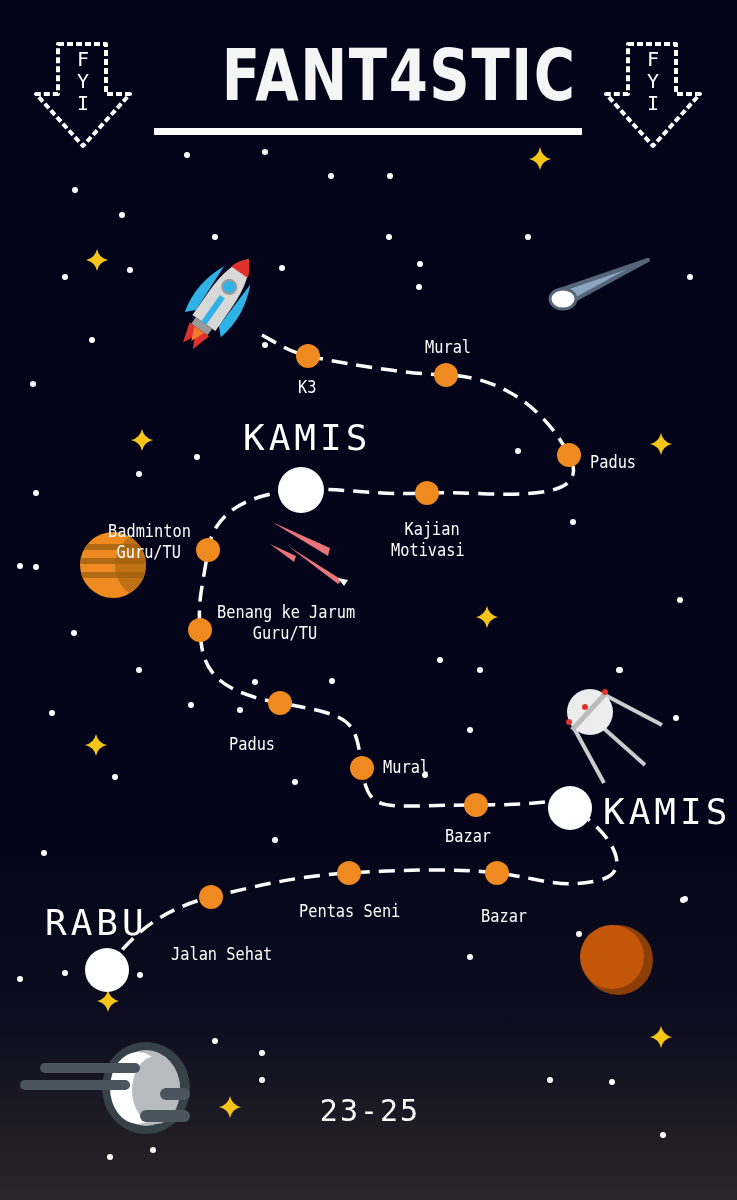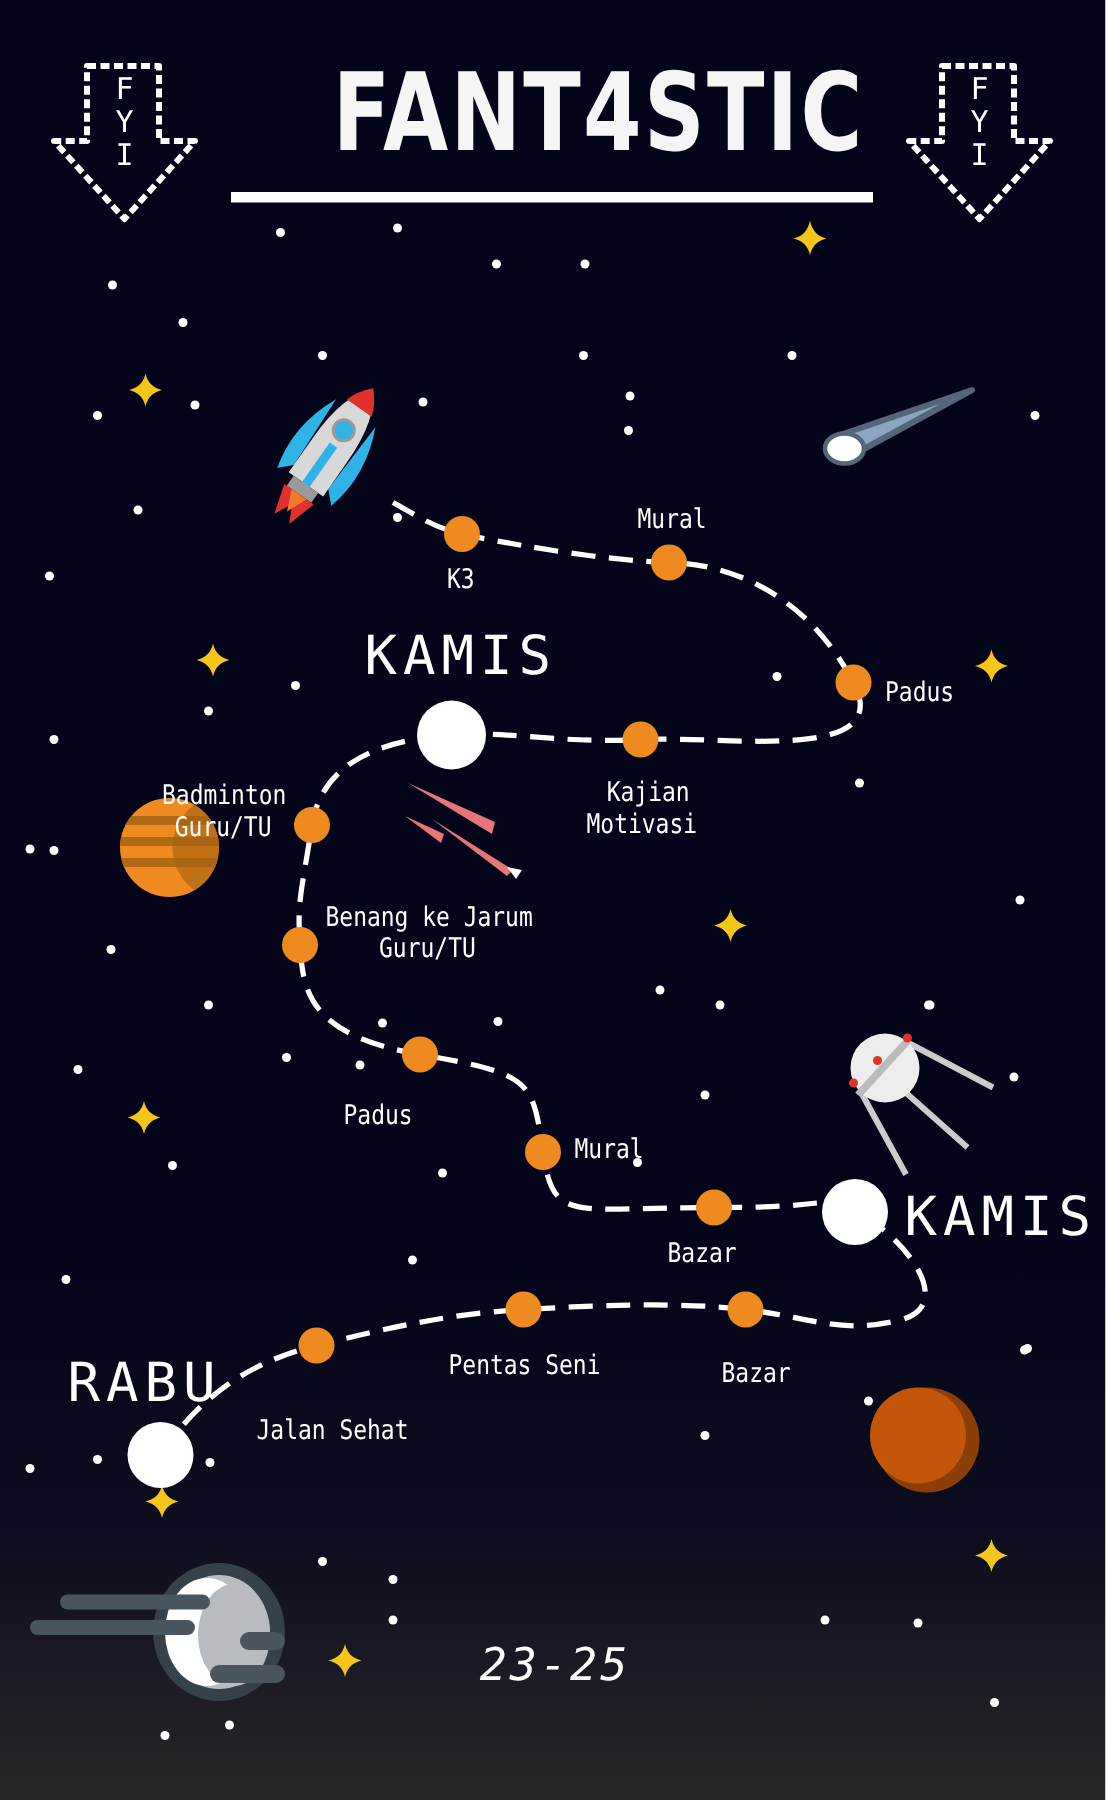--- a/index.html
+++ b/index.html
@@ -16,21 +16,21 @@
     color:#f5f5f5;
   }
   .title-rule { position:absolute; left:154px; top:128px; width:428px; height:7px; background:#fff; }
   .fyi { position:absolute; top:40px; width:106px; height:112px; }
   .fyi-left { left:30px; }
   .fyi-right { left:600px; }
   .fyi-letters { position:absolute; left:0; width:106px; top:8px; text-align:center; font-size:20px; line-height:22px; color:#fff; }
   .svg-layer { position:absolute; left:0; top:0; }
   .label { position:absolute; font-size:18px; color:#fff; line-height:21px; white-space:nowrap; transform:scaleX(0.85); transform-origin:left top; }
   .day { position:absolute; font-size:36px; letter-spacing:4px; color:#fff; line-height:40px; font-family:"DejaVu Sans Mono", monospace; }
-  .date { position:absolute; left:220px; top:1095px; width:300px; text-align:center; font-size:30px; line-height:32px; letter-spacing:2px; color:#fff;font-style:italic; }
+  .date { position:absolute; left:220px; top:1095px; width:300px; text-align:center; font-size:30px; line-height:32px; letter-spacing:2px; color:#fff; }
 </style>
 </head>
 <body>
 
 <div class="poster">
 
   <div class="fyi fyi-left">
     <svg width="106" height="112" viewBox="0 0 106 112">
       <path d="M28 4 H76 V54 H100 L53 106 L6 54 H28 Z" fill="none" stroke="#fff" stroke-width="4" stroke-dasharray="6 3" stroke-linejoin="round"></path>
     </svg>

